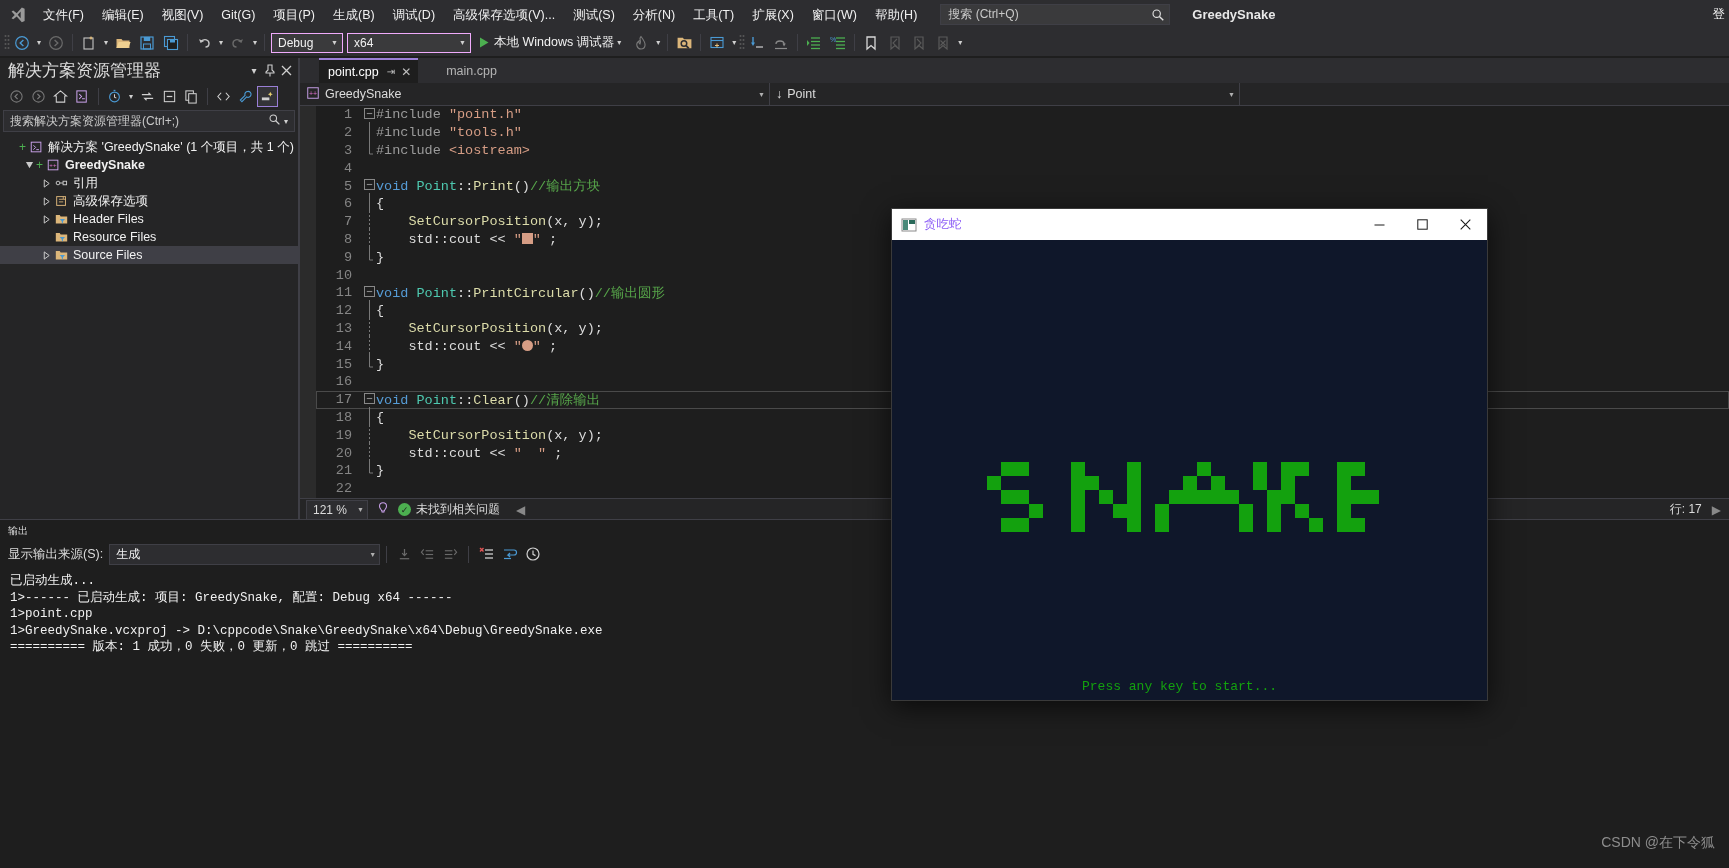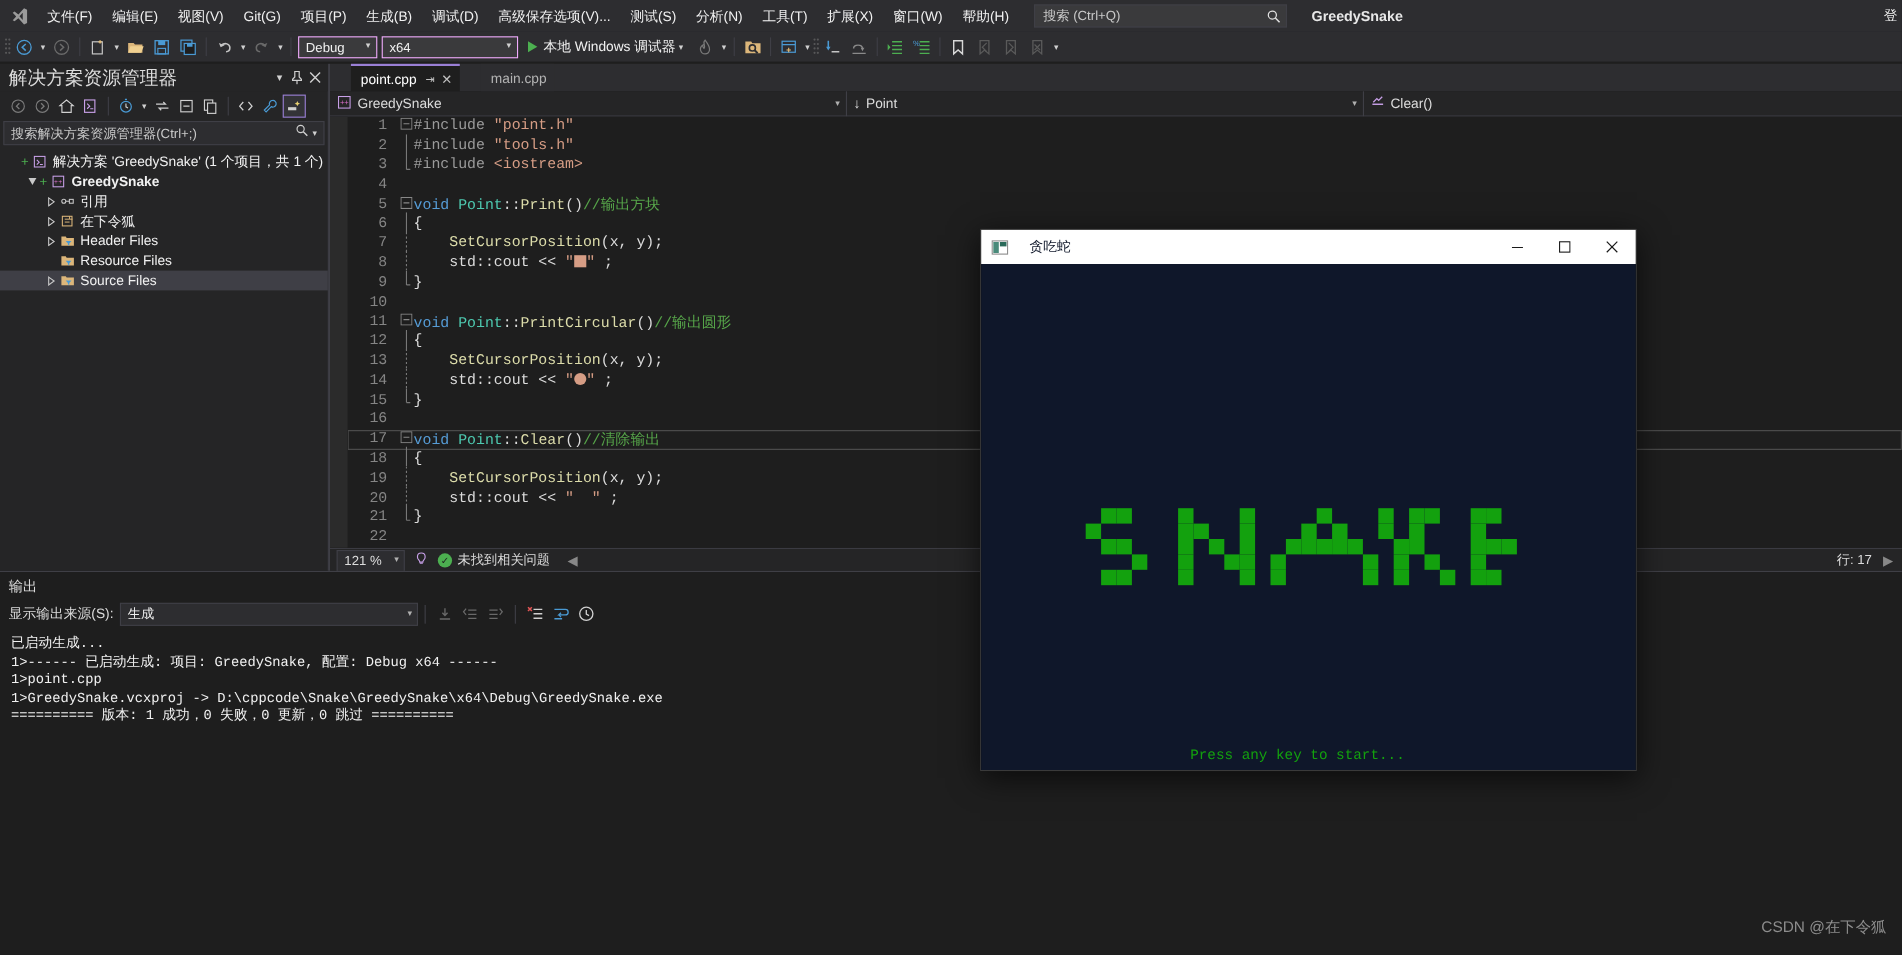--- a/index.html
+++ b/index.html
@@ -163,21 +163,21 @@
     display: inline-flex; align-items: center; justify-content: center;
     color: #1e1e1e; font-size: 9px; margin-right: 5px;
   }
   .stat-right { margin-left: auto; padding-right: 10px; font-size: 12px; color: #dcdcdc; }
 
   
   .output {
     position: absolute; left: 0; top: 519px; width: 1729px; height: 318px;
     background: #1e1e1e; border-top: 1px solid #3f3f46;
   }
-  .out-title { font-size: 13px; color: #dcdcdc; padding: 4px 0 3px 8px; }
+  .out-title { font-size: 10px; color: #dcdcdc; padding: 4px 0 3px 8px; }
   .out-tools { height: 26px; display: flex; align-items: center; padding-left: 8px; }
   .out-lbl { font-size: 12.5px; color: #dcdcdc; margin-right: 6px; }
   .out-combo {
     width: 271px; height: 21px; background: #2d2d30; border: 1px solid #3f3f46;
     display: flex; align-items: center; padding: 0 3px 0 6px; font-size: 12px;
   }
   .out-combo .cc { margin-left: auto; font-size: 7px; color: #b0b0b0; }
   .out-sep { width: 1px; height: 17px; background: #3f3f46; margin: 0 6px; }
   .out-btn { width: 23px; height: 22px; display: flex; align-items: center; justify-content: center; }
   .out-body {
@@ -189,21 +189,21 @@
   .console {
     position: absolute; left: 891px; top: 208px; width: 597px; height: 493px;
     background: #0c0c0c; box-shadow: 0 6px 26px rgba(0,0,0,.65);
     border: 1px solid #3a3a3a;
   }
   .con-title {
     height: 31px; background: #ffffff; display: flex; align-items: center;
     padding-left: 9px;
   }
   .con-ico { width: 16px; height: 16px; margin-right: 7px; }
-  .con-name { font-size: 12.5px; color: #0f172a; margin-left: 12px; }
+  .con-name { font-size: 12.5px; color: #8b5cf6; }
   .con-btns { margin-left: auto; display: flex; height: 31px; }
   .con-btn {
     width: 43px; height: 31px; display: flex; align-items: center; justify-content: center;
   }
   .con-body { position: relative; height: 460px; background: #0f172a; overflow: hidden; }
   .snake-art {
     position: absolute; left: 0; top: 222px; width: 100%;
     display: flex; justify-content: center;
   }
   .art-grid { display: grid; grid-auto-flow: row; }
@@ -589,21 +589,21 @@
             <path d="M2.5 1 8 5 2.5 9z" fill="none" stroke="#c9c9c9" stroke-width="1.1"></path>
           </svg>
         </span>
         <span class="tico">
           <svg width="15" height="14" viewBox="0 0 16 16">
             <rect x="2.5" y="3" width="10" height="10" fill="none" stroke="#dcb67a" stroke-width="1.1"></rect>
             <path d="M5 6h5M5 9h5" stroke="#dcb67a" stroke-width="1"></path>
             <path d="M10 3v3h3" fill="none" stroke="#dcb67a" stroke-width="1"></path>
           </svg>
         </span>
-        <span class="tlabel">在下令狐</span>
+        <span class="tlabel">高级保存选项</span>
       </div>
       <div class="tnode" style="padding-left: 40px;">
         <span class="tw">
           <svg width="9" height="9" viewBox="0 0 10 10">
             <path d="M2.5 1 8 5 2.5 9z" fill="none" stroke="#c9c9c9" stroke-width="1.1"></path>
           </svg>
         </span>
         <span class="tico">
           <svg width="15" height="14" viewBox="0 0 16 16">
             <path d="M1.5 3.5h4.5l1 1.5h7.5v8h-13z" fill="#dcb67a"></path>
@@ -660,29 +660,20 @@
             <text x="8" y="11" font-size="8" fill="#e070d0">+</text>
           </svg>
       </span>
       <span>GreedySnake</span>
       <span class="cc">▼</span>
     </div>
     <div class="nav-cell c2">
       <span style="margin-right:5px;color:#dcdcdc">↓</span>
       <span>Point</span>
       <span class="cc">▼</span>
-    </div>
-    <div class="nav-cell c3">
-      <span style="margin-right:5px">
-        <svg width="13" height="13" viewBox="0 0 16 16">
-            <path d="M3 8.5 7 4.5l2 2 4-4" stroke="#c8a0e8" stroke-width="1.5" fill="none"></path>
-            <rect x="2" y="10" width="12" height="1.6" fill="#c8a0e8"></rect>
-          </svg>
-      </span>
-      <span>Clear()</span>
     </div>
   </div>
   <div class="code-wrap">
     <div class="indic"></div>
     <div class="code-scroll" id="codearea">
         <div class="cline"><span class="lnum">1</span><span class="fold"><svg width="11" height="11" viewBox="0 0 11 11">
               <rect x="0.5" y="0.5" width="10" height="10" fill="none" stroke="#888" stroke-width="1"></rect>
               <line x1="2.8" y1="5.5" x2="8.2" y2="5.5" stroke="#888" stroke-width="1.1"></line>
             </svg></span><span><span class="pre">#include </span><span class="str">"point.h"</span></span></div>
         <div class="cline"><span class="lnum">2</span><span class="fold"><svg width="11" height="18">

